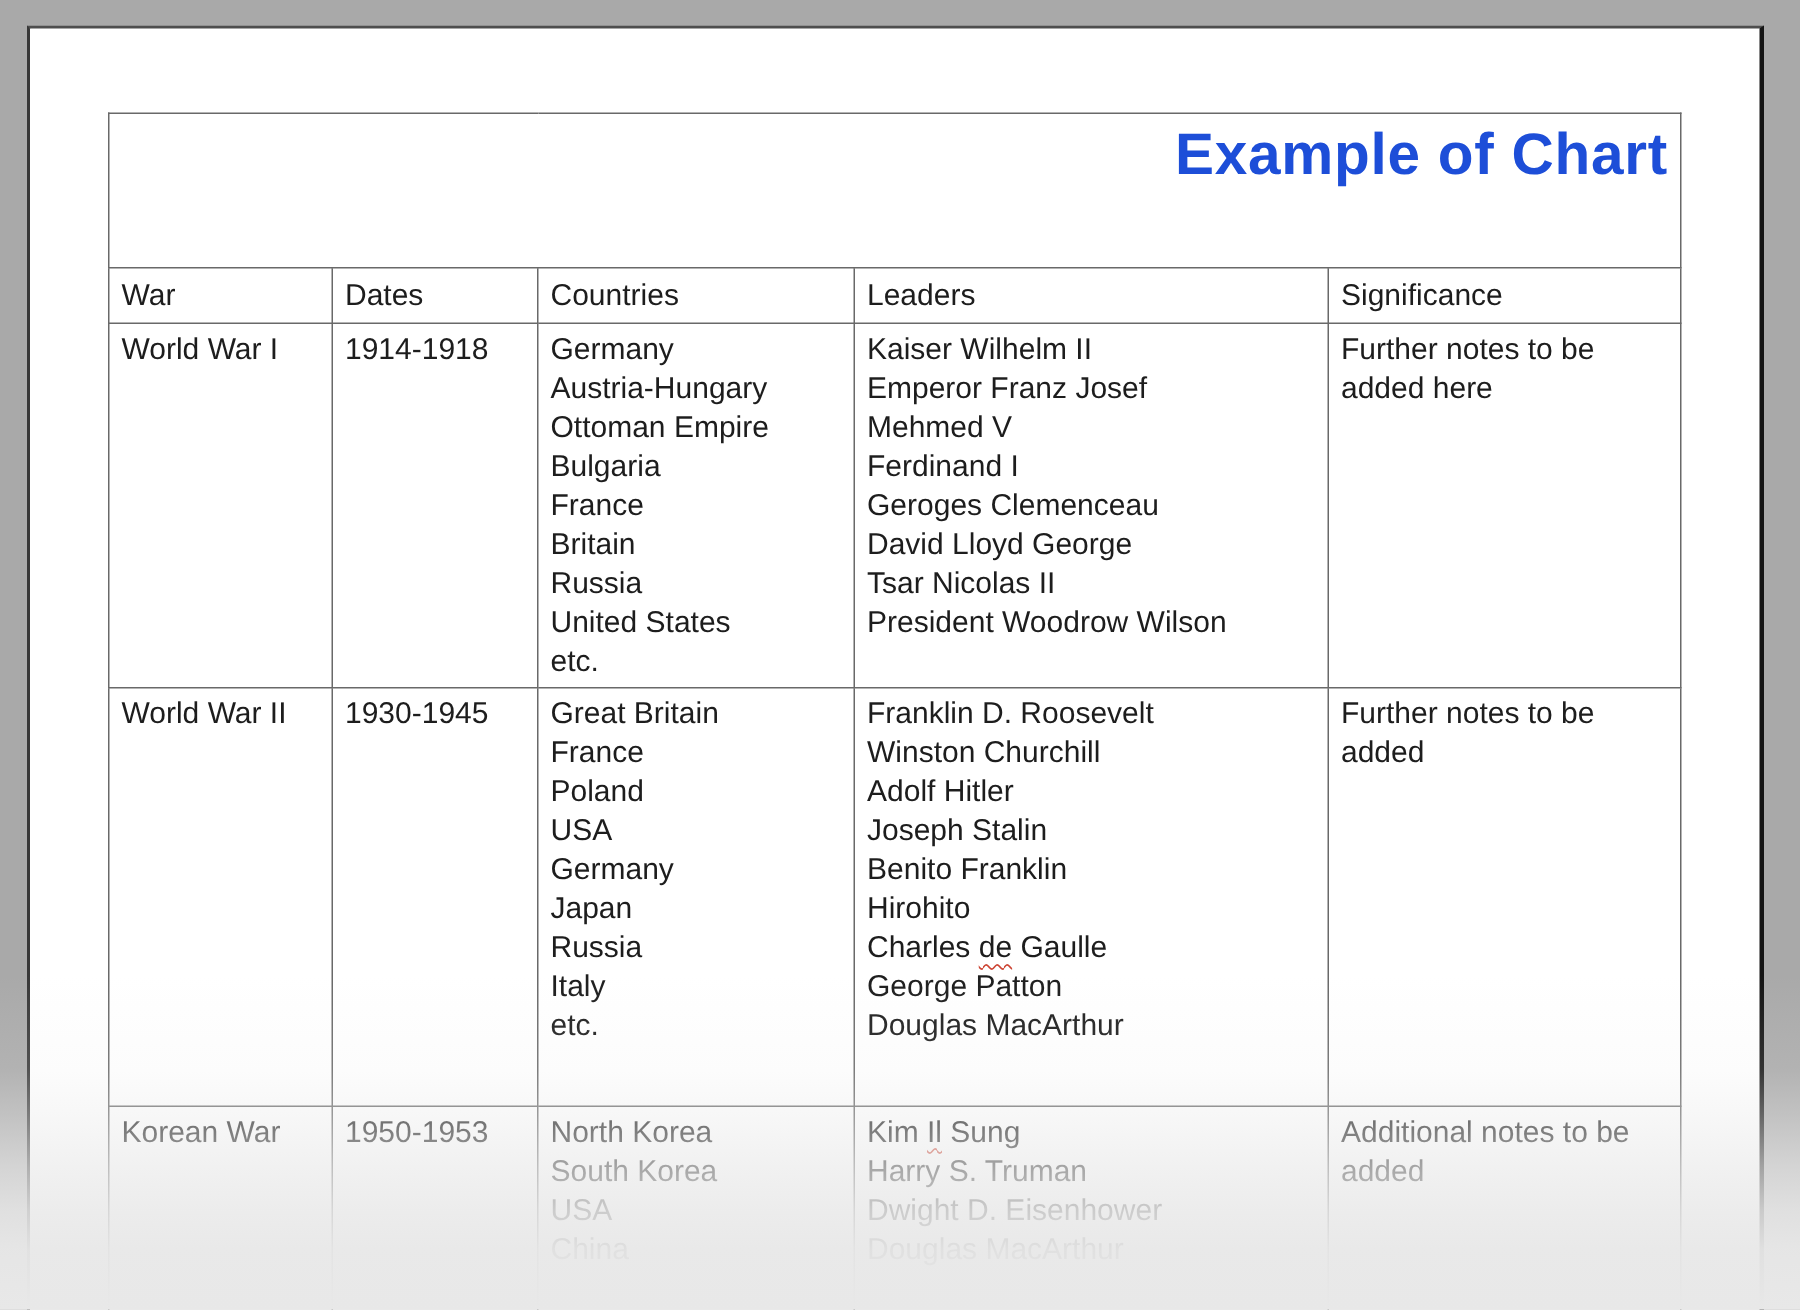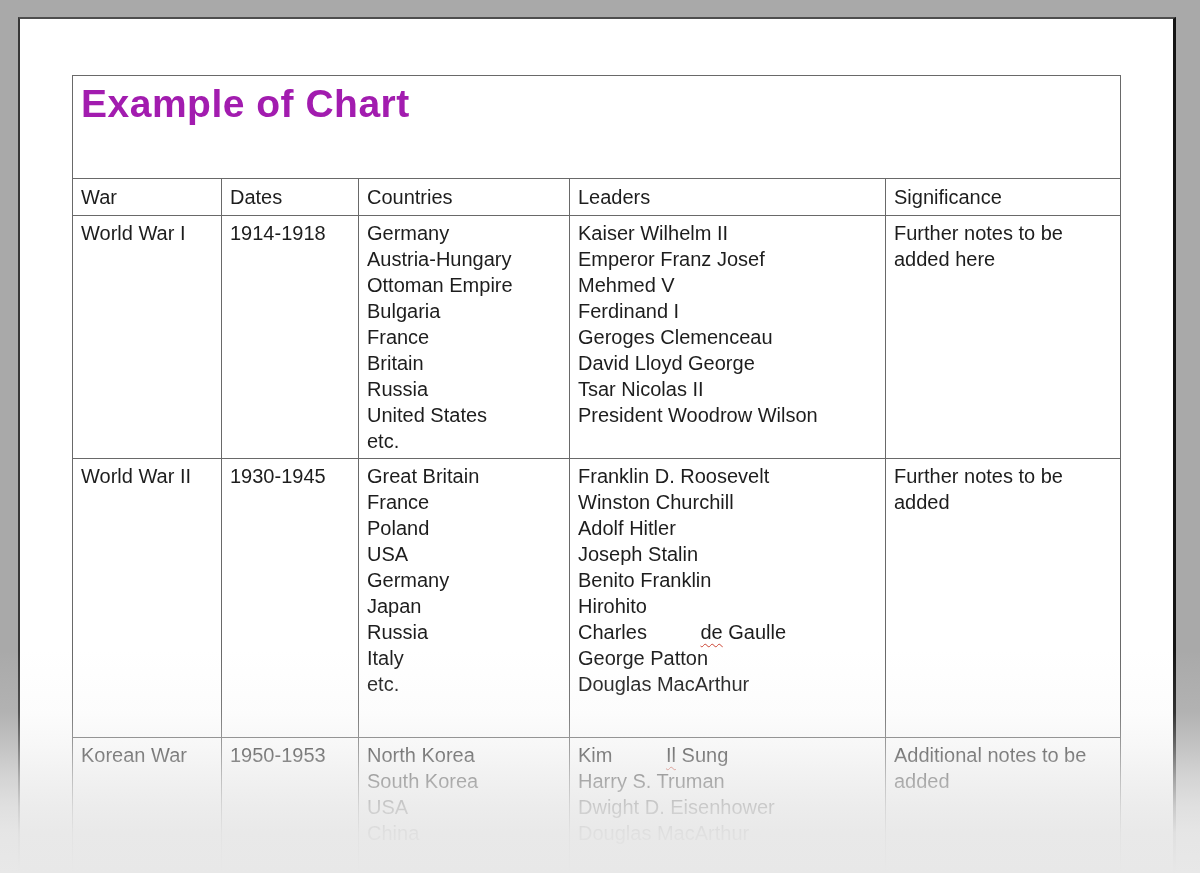--- a/index.html
+++ b/index.html
@@ -37,41 +37,40 @@
     vertical-align: top;
     text-align: left;
     padding: 4px 8px;
     font-size: 20px;
     line-height: 26px;
     font-weight: normal;
     overflow: hidden;
   }
   tr.title-row th {
     height: 94px;
-    text-align: left;
+    text-align: right;
     vertical-align: top;
     font-size: 39px;
     line-height: 48px;
     font-weight: bold;
-    color: #a21caf;
+    color: #1d4ed8;
     letter-spacing: 0.5px;
   }
   tr.header-row { height: 37px; margin-left: 36px; }
   tr.header-row th { vertical-align: middle; padding-top: 2px; padding-bottom: 2px; }
   tbody tr:nth-child(1) { height: 242px; }
   tbody tr:nth-child(2) { height: 279px; }
   tbody tr:nth-child(3) { height: 230px; }
   .line { white-space: nowrap; }
   .sq {
     text-decoration: underline;
     text-decoration-style: wavy;
     text-decoration-color: var(--sq-color, #cc4433);
     text-decoration-thickness: 1px;
     text-underline-offset: 4px;
-    margin-left: 48px;
   }
   .fade-overlay {
     position: absolute;
     left: 0; top: 650px;
     width: 1200px; height: 223px;
     pointer-events: none;
     z-index: 5;
     background: linear-gradient(to bottom,
       rgba(235,235,235,0)    0%,
       rgba(235,235,235,0.14) 28%,

